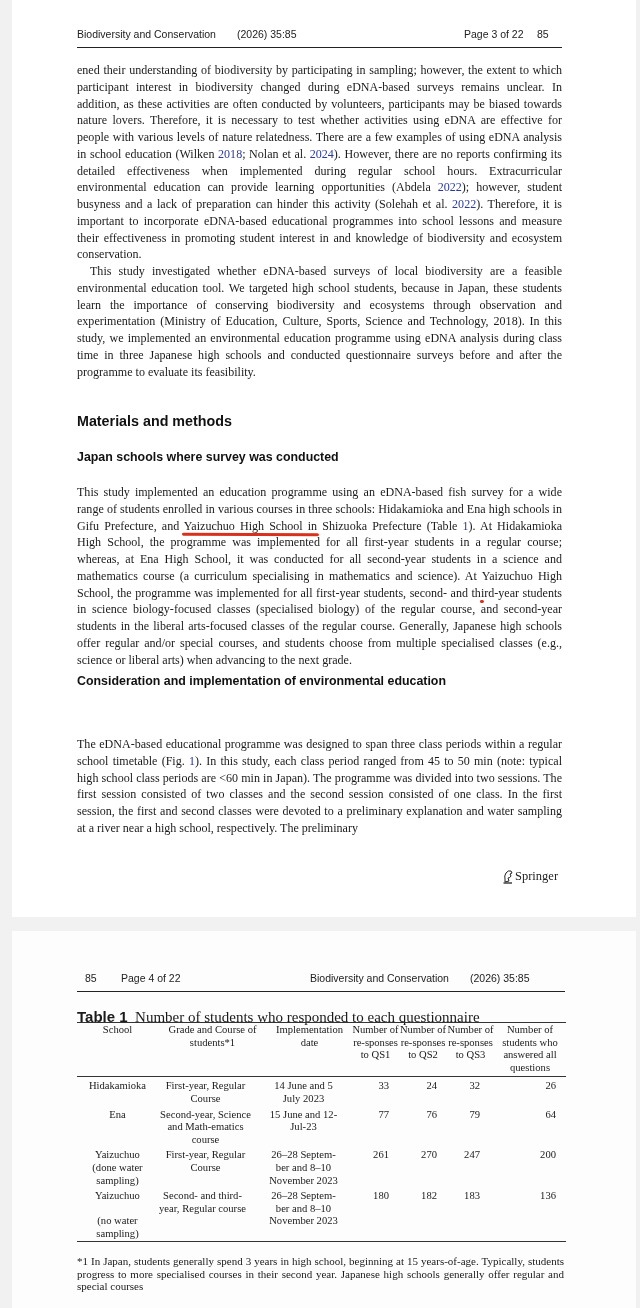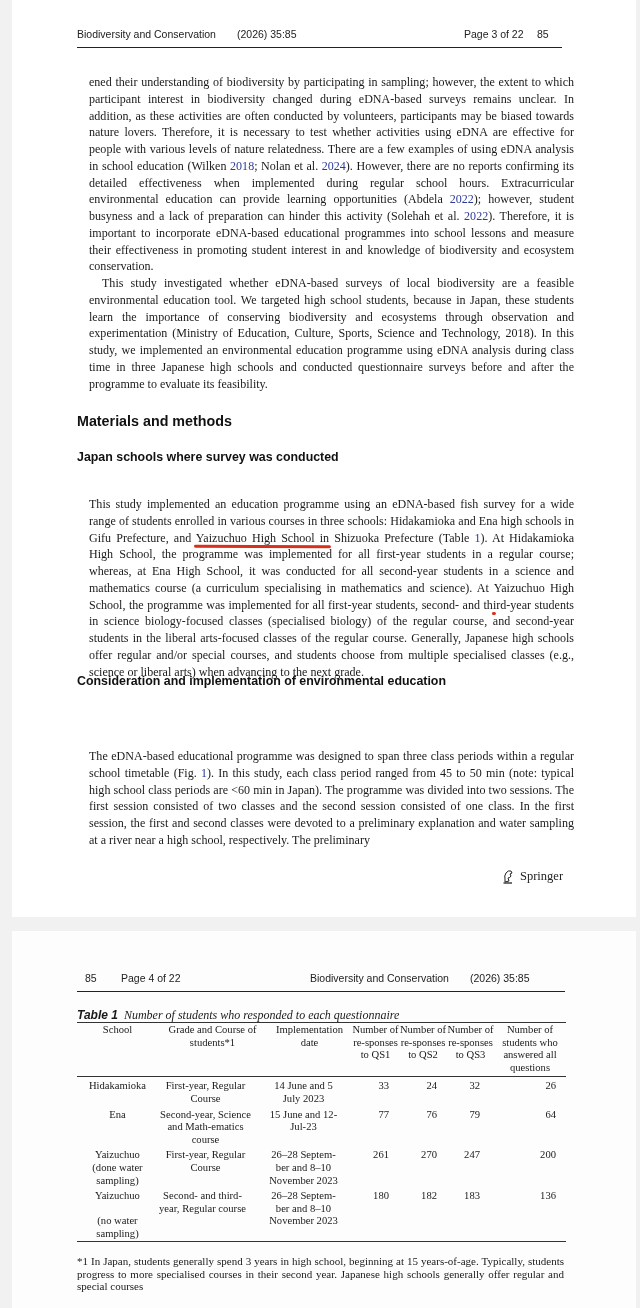--- a/index.html
+++ b/index.html
@@ -22,49 +22,49 @@
     font-family: "Liberation Sans", "DejaVu Sans", sans-serif;
     font-size: 10.5px; color: #222;
     border-bottom: 1.3px solid #222;
     padding-bottom: 5px; height: 14px;
   }
   .running-head span { position: absolute; top: 0; white-space: nowrap; }
 
   .body-text {
     position: absolute; left: 65px; width: 485px;
     font-size: 12.05px; line-height: 16.75px;
-    text-align: justify; margin: 12px;
+    text-align: justify; margin: 0;
   }
   .body-text p { margin: 0; }
   .indent { text-indent: 13px; }
   .cite { color: #2b3a99; }
   .hl { position: relative; }
   .hl::after {
     content: ""; position: absolute; left: -2px; right: -2px; bottom: -3px;
     height: 2.6px; background: #d9301d; border-radius: 2px; transform: rotate(0.3deg);
   }
 
   .sec-title {
     position: absolute; left: 65px;
     font-family: "Liberation Sans", "DejaVu Sans", sans-serif;
     font-weight: bold; color: #111; margin: 0;
   }
   .h1 { font-size: 14.3px; }
   .h2 { font-size: 12.4px; }
 
   .springer {
     position: absolute; left: 490px; top: 869px;
-    font-size: 12.5px; color: #222; display: flex; align-items: flex-start; gap: 5px;
+    font-size: 12.5px; color: #222; display: flex; align-items: flex-start; 
   }
 
   
   .rh2 span { font-size: 10.5px; }
   .table-caption {
     position: absolute; left: 65px; top: 77px; width: 488px;
-    font-size: 12px; white-space: nowrap; font-style: italic;
+    font-size: 15px; white-space: nowrap;
   }
   .table-caption b {
     font-family: "Liberation Sans", "DejaVu Sans", sans-serif; font-weight: bold;
   }
   table.t1 {
     position: absolute; left: 65px; top: 91px; width: 489px;
     border-collapse: collapse; font-size: 10.6px; line-height: 12.6px;
     border-top: 1.3px solid #333;
   }
   table.t1 th, table.t1 td {

